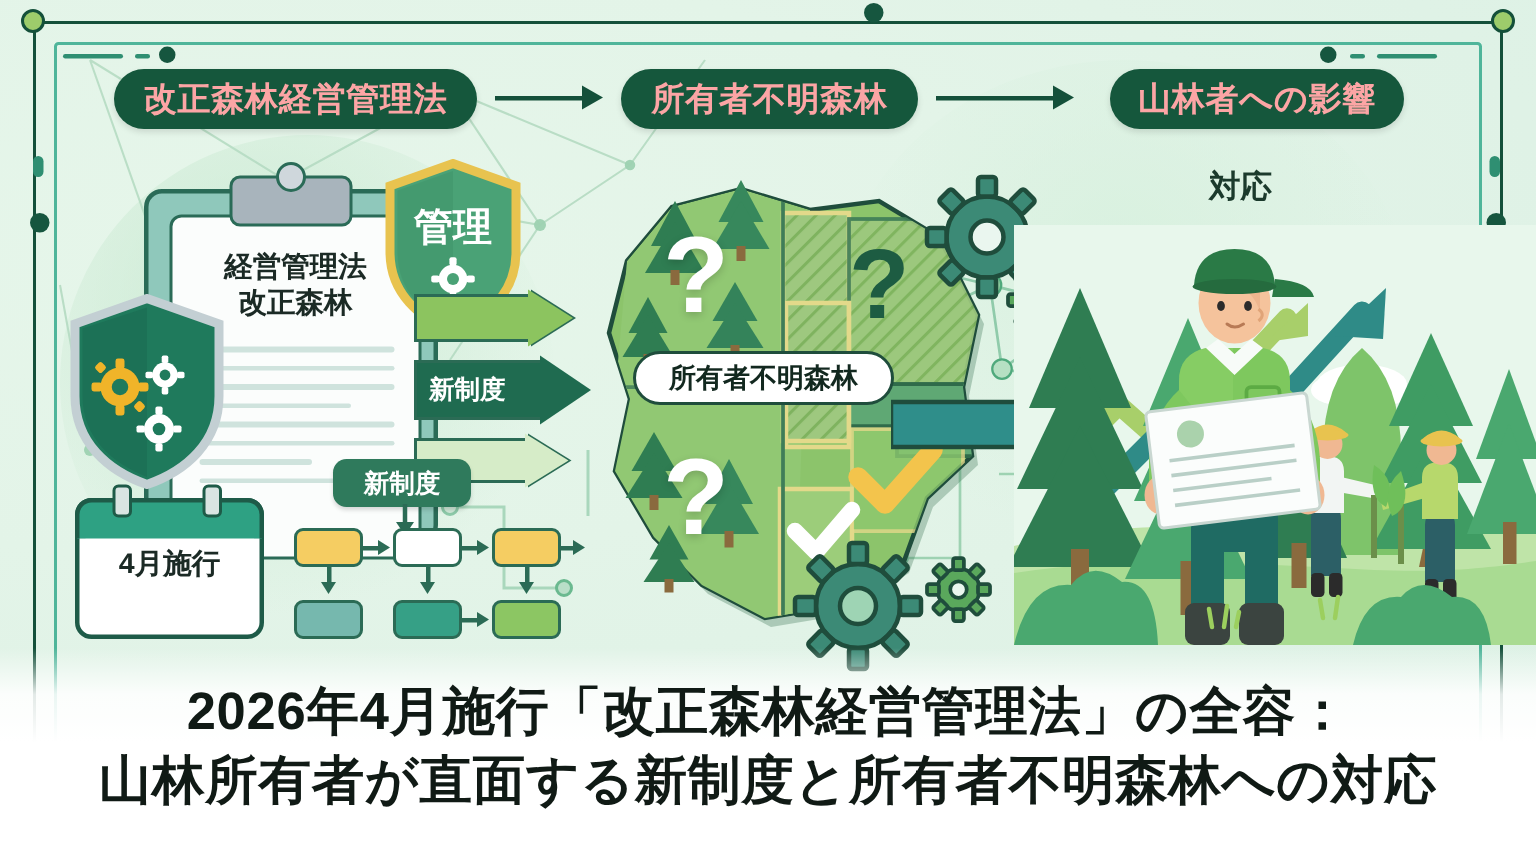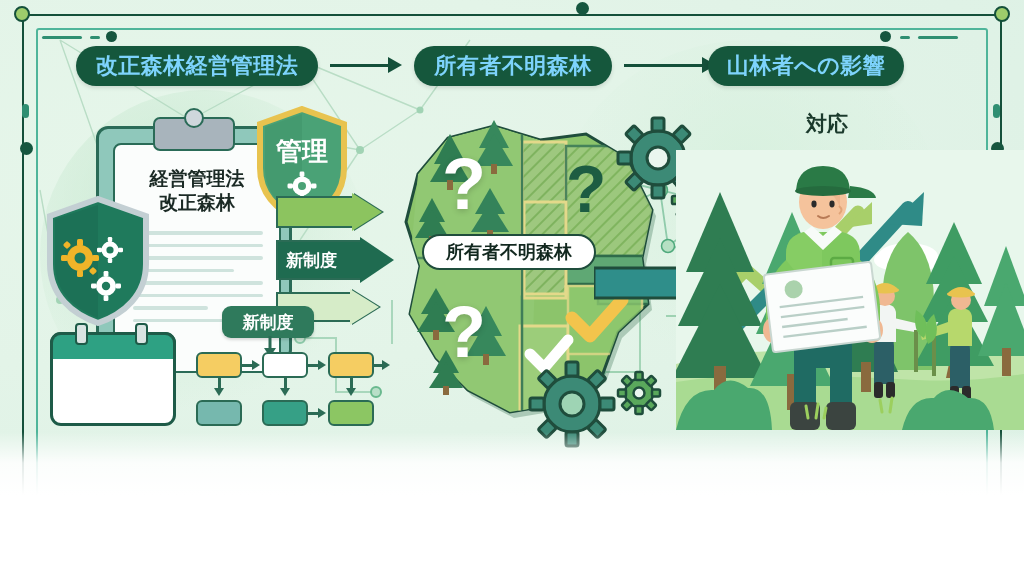--- a/index.html
+++ b/index.html
@@ -54,30 +54,30 @@
   .node.n-br{left:994px;top:550px;}
   .node.small{width:11px;height:11px;border-width:0;background:#16563f;}
   .dash{
     position:absolute;height:3px;background:#2f8f72;border-radius:2px;
   }
 
   
   .pill{
     position:absolute;
     display:flex;align-items:center;justify-content:center;
-    background:#15573c;color:#7dd3fc;
+    background:#15573c;color:#fca5a5;
     border-radius:999px;
     font-weight:700;
     letter-spacing:.5px;
     box-shadow:0 2px 4px rgba(0,0,0,.12);
     white-space:nowrap;
   }
   .pill.p1{left:76px;top:46px;width:242px;height:40px;font-size:22px;}
   .pill.p2{left:414px;top:46px;width:198px;height:40px;font-size:22px;}
-  .pill.p3{left:708px;top:46px;width:196px;height:40px;font-size:22px;}
+  .pill.p3{left:740px;top:46px;width:196px;height:40px;font-size:22px;}
 
   .hdr-arrow{position:absolute;height:22px;}
   .hdr-arrow .shaft{position:absolute;left:0;top:9px;height:3px;background:#14503a;}
   .hdr-arrow .head{
     position:absolute;top:2px;width:0;height:0;
     border-top:8px solid transparent;border-bottom:8px solid transparent;
     border-left:14px solid #14503a;
   }
   .hdr-arrow.a1{left:330px;top:55px;width:74px;}
   .hdr-arrow.a1 .shaft{width:60px;}
@@ -408,20 +408,21 @@
   <svg style="position:absolute;left:262px;top:336px;width:16px;height:22px;" viewBox="0 0 16 22">
     <path d="M8 0 V13" stroke="#2b6b55" stroke-width="3" fill="none"></path>
     <path d="M2 12 L8 21 L14 12 Z" fill="#2b6b55"></path>
   </svg>
 
   <div class="calendar">
     <div class="cal-head"></div>
     <div class="cal-ring r1"></div>
     <div class="cal-ring r2"></div>
     <div class="cal-text">
+      <div>4月施行</div>
     </div>
   </div>
 
   <div class="flow">
     <div class="fbox" style="left:0;top:0;background:#f5cd62;"></div>
     <div class="fbox" style="left:66px;top:0;background:#ffffff;"></div>
     <div class="fbox" style="left:132px;top:0;background:#f5cd62;"></div>
     <div class="fbox" style="left:0;top:48px;background:#76b8ae;"></div>
     <div class="fbox" style="left:66px;top:48px;background:#36a086;"></div>
     <div class="fbox" style="left:132px;top:48px;background:#8cc663;"></div>
@@ -728,14 +729,18 @@
           <path d="M214 262 L216 248"></path>
       </g>
     </svg>
   </div>
 
   <div class="taglabel t-taiou">
     <span>対応</span>
   </div>
 
   <div class="white-band"></div>
+  <div class="title-block">
+    <div class="title-line">2026年4月施行「改正森林経営管理法」の全容：</div>
+    <div class="title-line">山林所有者が直面する新制度と所有者不明森林への対応</div>
+  </div>
 
 </div>
 
 </body></html>

